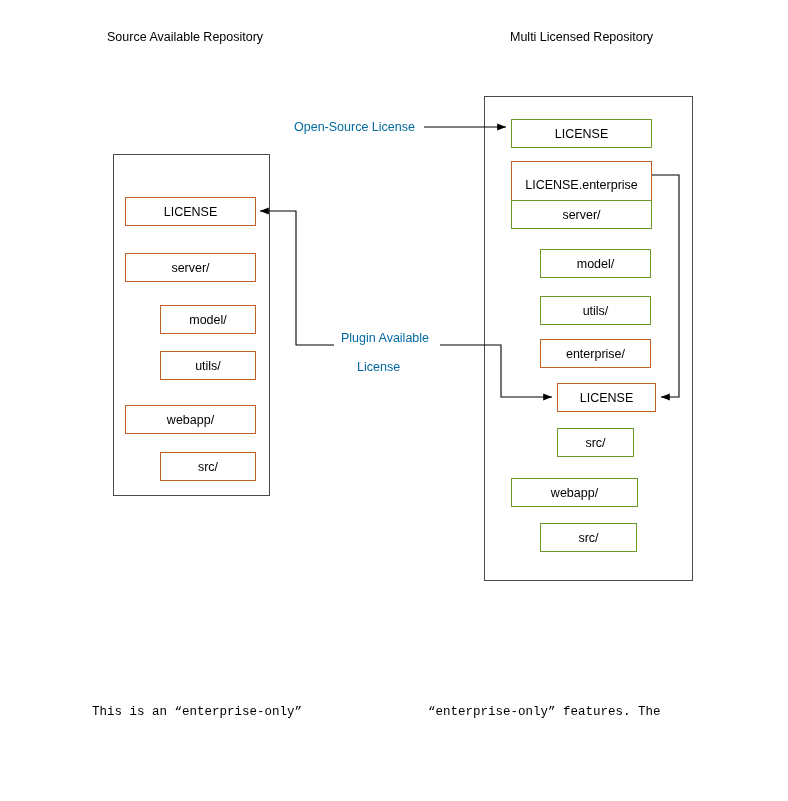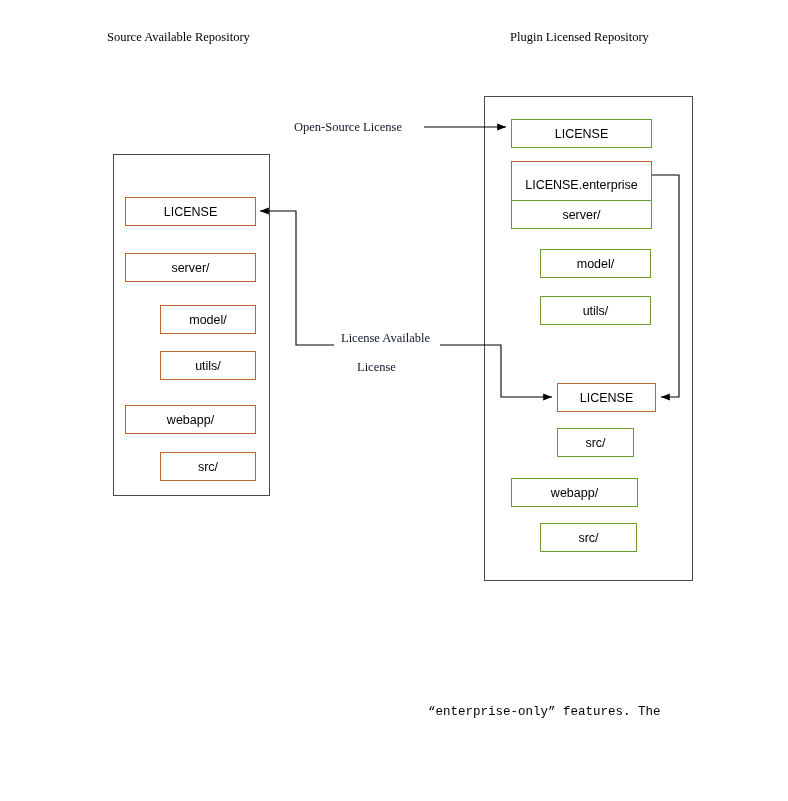--- a/index.html
+++ b/index.html
@@ -13,21 +13,21 @@
     height: 801px;
     background: #ffffff;
     font-family: "Liberation Sans", sans-serif;
     overflow: hidden;
   }
   .title {
     position: absolute;
     font-size: 12.5px;
     color: #000000;
     white-space: nowrap;
-    font-family: Liberation Serif, serif;
+    font-family: Liberation Sans, sans-serif;
   }
   .container-box {
     position: absolute;
     border: 1px solid #4a4a4a;
     background: transparent;
     box-sizing: border-box;
   }
   .node {
     position: absolute;
     box-sizing: border-box;
@@ -39,23 +39,23 @@
     align-items: center;
     justify-content: center;
     font-family: "Liberation Sans", sans-serif;
   }
   .node.green {
     border-color: #6a9a2a;
   }
   .edge-label {
     position: absolute;
     font-size: 12.5px;
-    color: #0f172a;
+    color: #0369a1;
     white-space: nowrap;
-    font-family: Liberation Serif, serif;
+    font-family: Liberation Sans, sans-serif;
   }
   .caption {
     position: absolute;
     font-family: "Liberation Mono", monospace;
     font-size: 12.5px;
     line-height: 24px;
     color: #000000;
     white-space: pre;
   }
   svg.arrows {
@@ -66,37 +66,38 @@
     height: 801px;
     pointer-events: none;
   }
 </style>
 </head>
 <body>
 
 <div id="canvas">
 
   <div class="title" style="left:107px; top:30px;">Source Available Repository</div>
-  <div class="title" style="left:510px; top:30px;">Plugin Licensed Repository</div>
+  <div class="title" style="left:510px; top:30px;">Multi Licensed Repository</div>
 
   <div class="container-box" style="left:113px; top:154px; width:157px; height:342px;"></div>
   <div class="container-box" style="left:484px; top:96px; width:209px; height:485px;"></div>
 
   <div class="node" style="left:125px; top:197px; width:131px; height:29px;">LICENSE</div>
   <div class="node" style="left:125px; top:253px; width:131px; height:29px;">server/</div>
   <div class="node" style="left:160px; top:305px; width:96px; height:29px;">model/</div>
   <div class="node" style="left:160px; top:351px; width:96px; height:29px;">utils/</div>
   <div class="node" style="left:125px; top:405px; width:131px; height:29px;">webapp/</div>
   <div class="node" style="left:160px; top:452px; width:96px; height:29px;">src/</div>
 
   <div class="node green" style="left:511px; top:119px; width:141px; height:29px;">LICENSE</div>
   <div class="node" style="left:511px; top:161px; width:141px; height:47px;">LICENSE.enterprise</div>
   <div class="node green" style="left:511px; top:200px; width:141px; height:29px;">server/</div>
   <div class="node green" style="left:540px; top:249px; width:111px; height:29px;">model/</div>
   <div class="node green" style="left:540px; top:296px; width:111px; height:29px;">utils/</div>
+  <div class="node" style="left:540px; top:339px; width:111px; height:29px;">enterprise/</div>
   <div class="node" style="left:557px; top:383px; width:99px; height:29px;">LICENSE</div>
   <div class="node green" style="left:557px; top:428px; width:77px; height:29px;">src/</div>
   <div class="node green" style="left:511px; top:478px; width:127px; height:29px;">webapp/</div>
   <div class="node green" style="left:540px; top:523px; width:97px; height:29px;">src/</div>
 
   <svg class="arrows" viewBox="0 0 788 801">
     <defs>
       <marker id="arrowhead" markerWidth="9" markerHeight="9" refX="8" refY="3.2" orient="auto" markerUnits="strokeWidth">
         <path d="M0,0 L8,3.2 L0,6.4 z" fill="#000000"></path>
       </marker>
@@ -105,24 +106,25 @@
     <path d="M424,127 L506,127" stroke="#000000" stroke-width="1.1" fill="none" marker-end="url(#arrowhead)"></path>
 
     <path d="M334,345 L296,345 L296,211 L260,211" stroke="#000000" stroke-width="1.1" fill="none" marker-end="url(#arrowhead)"></path>
 
     <path d="M440,345 L501,345 L501,397 L552,397" stroke="#000000" stroke-width="1.1" fill="none" marker-end="url(#arrowhead)"></path>
 
     <path d="M652,175 L679,175 L679,397 L661,397" stroke="#000000" stroke-width="1.1" fill="none" marker-end="url(#arrowhead)"></path>
   </svg>
 
   <div class="edge-label" style="left:294px; top:120px;">Open-Source License</div>
-  <div class="edge-label" style="left:341px; top:331px;">License Available</div>
+  <div class="edge-label" style="left:341px; top:331px;">Plugin Available</div>
   <div class="edge-label" style="left:357px; top:360px;">License</div>
 
   <div class="caption" style="left:92px; top:652px;">
+    <div>This is an “enterprise-only”</div>
     
   </div>
 
   <div class="caption" style="left:428px; top:652px;">
     <div>“enterprise-only” features. The</div>
     
     
     
   </div>
 

